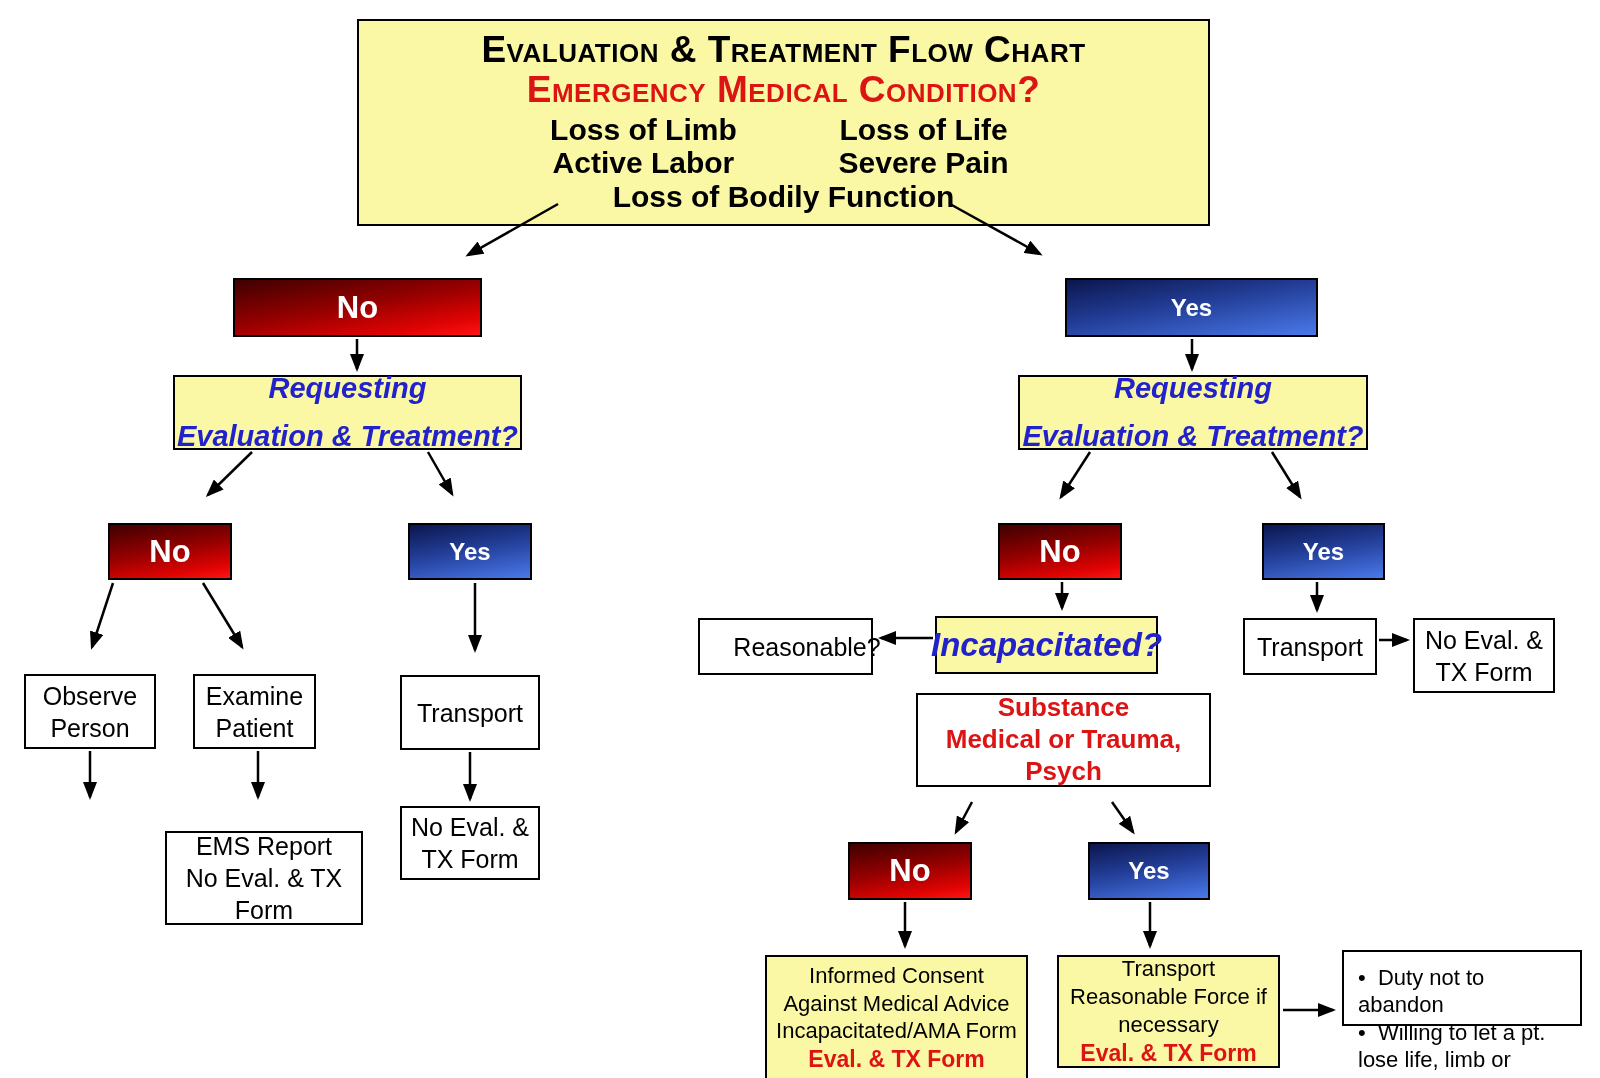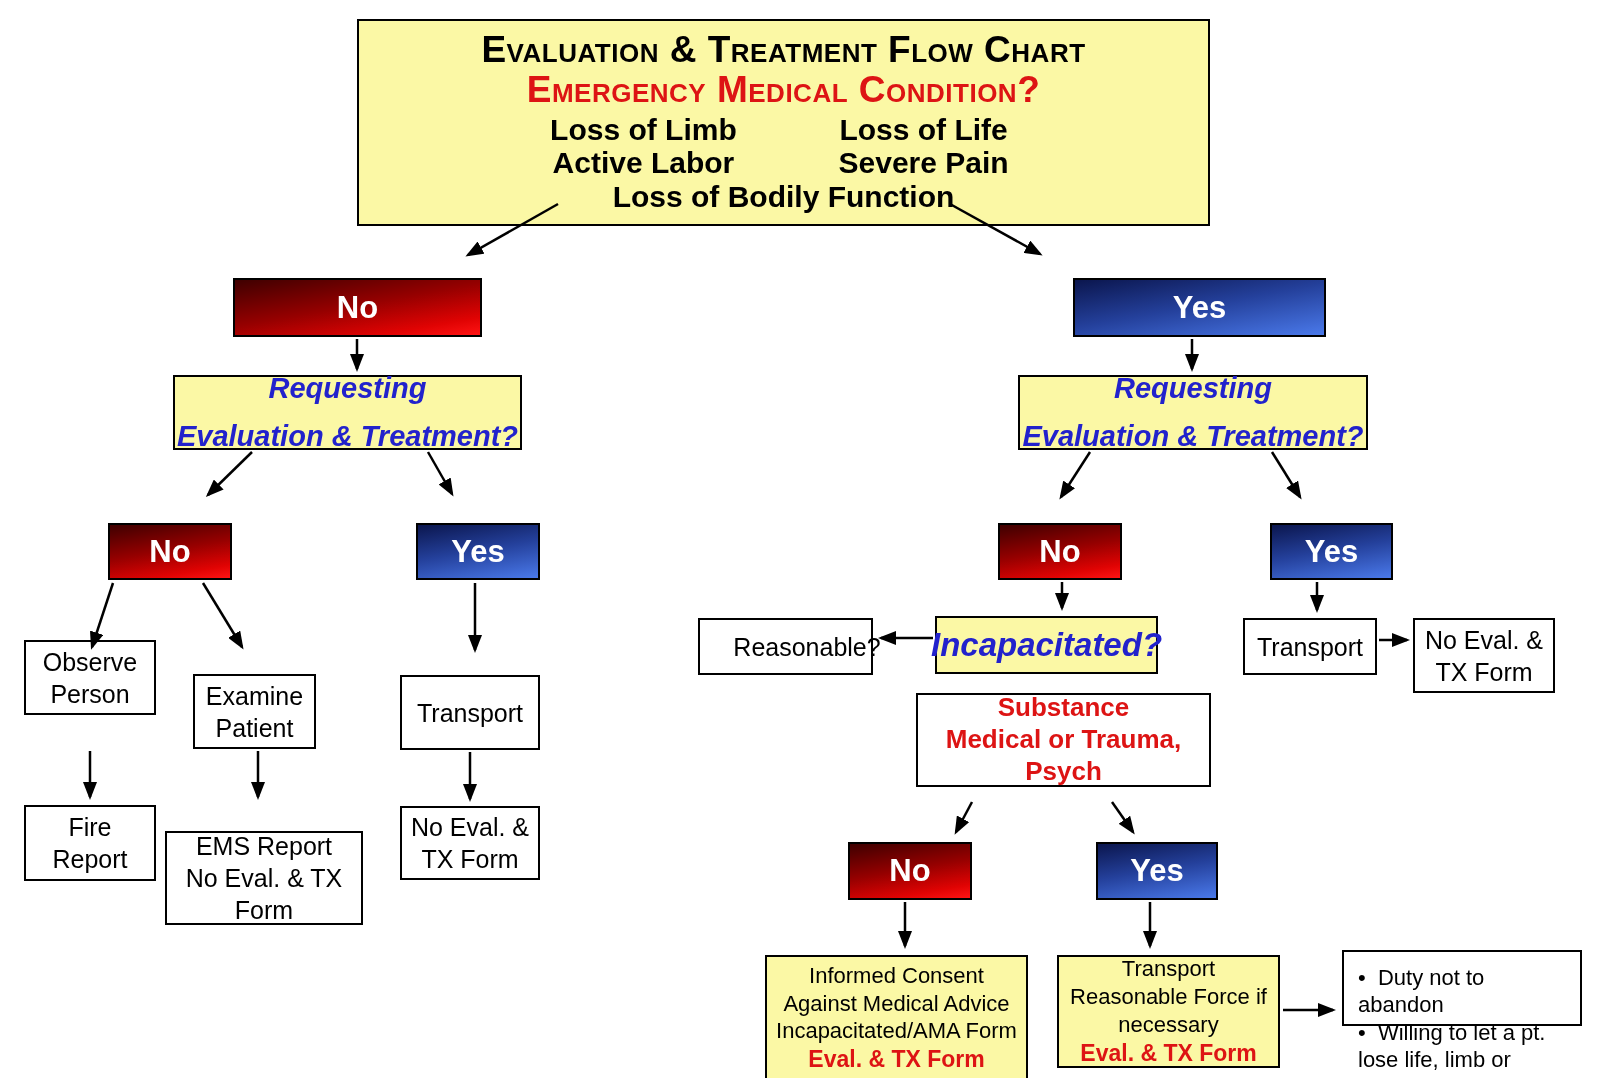--- a/index.html
+++ b/index.html
@@ -13,21 +13,21 @@
     text-align:center;
   }
   .white-box { background:#ffffff; font-size:25px; line-height:1.28; font-weight:400; }
   .yellow-box { background:var(--yellow_fill); }
   .red-grad {
     background:linear-gradient(170deg, var(--red_dark) 0%, var(--red_mid) 48%, #e00303 82%, var(--red_bright) 100%);
     color:#fff; font-weight:bold; font-size:31px;
   }
   .blue-grad {
     background:linear-gradient(170deg, var(--blue_dark) 0%, var(--blue_mid) 48%, var(--blue_bright) 100%);
-    color:#fff; font-weight:bold; font-size:31px;margin-left:8px;
+    color:#fff; font-weight:bold; font-size:24px;
   }
   .question-blue { color:var(--blue_text); font-weight:bold; font-style:italic; font-size:29px; line-height:1.28;gap:11px; }
   .question-blue.small { font-size:33px; }
   .title-box { justify-content:flex-start; padding-top:10px; }
   .title-l1 { font-size:37px; font-weight:bold; font-variant:small-caps; letter-spacing:0.5px; line-height:1.05; white-space:nowrap; }
   .title-l2 { font-size:37px; font-weight:bold; font-variant:small-caps; letter-spacing:0.5px; color:var(--red_text); line-height:1.1; white-space:nowrap; }
   .cond-grid { display:grid; grid-template-columns:1fr 1fr; width:66%; margin-top:2px;
                font-size:30px; font-weight:bold; line-height:1.1; }
   .cond-grid span { white-space:nowrap; }
   .cond-last { font-size:30px; font-weight:bold; line-height:1.1; margin-top:1px; white-space:nowrap; }
@@ -65,36 +65,32 @@
     <div class="ln">Evaluation &amp; Treatment?</div>
   </div>
 
   <div class="node red-grad" style="left:108px;top:523px;width:124px;height:57px;">
     <span class="ln">No</span>
   </div>
   <div class="node blue-grad" style="left:408px;top:523px;width:124px;height:57px;">
     <span class="ln">Yes</span>
   </div>
 
-  <div class="node white-box" style="left:24px;top:640px;width:132px;height:75px;">
+  <div class="node white-box" style="left:24px;top:674px;width:132px;height:75px;">
     <div class="ln">Observe</div>
     <div class="ln">Person</div>
   </div>
   <div class="node white-box" style="left:193px;top:674px;width:123px;height:75px;">
     <div class="ln">Examine</div>
     <div class="ln">Patient</div>
   </div>
   <div class="node white-box" style="left:400px;top:675px;width:140px;height:75px;">
     <span class="ln">Transport</span>
   </div>
 
-  <div class="node white-box" style="left:24px;top:805px;width:132px;height:76px;">
-    <div class="ln">Fire</div>
-    <div class="ln">Report</div>
-  </div>
   <div class="node white-box" style="left:165px;top:831px;width:198px;height:94px;">
     <div class="ln">EMS Report</div>
     <div class="ln">No Eval. &amp; TX</div>
     <div class="ln">Form</div>
   </div>
   <div class="node white-box" style="left:400px;top:806px;width:140px;height:74px;">
     <div class="ln">No Eval. &amp;</div>
     <div class="ln">TX Form</div>
   </div>
 

